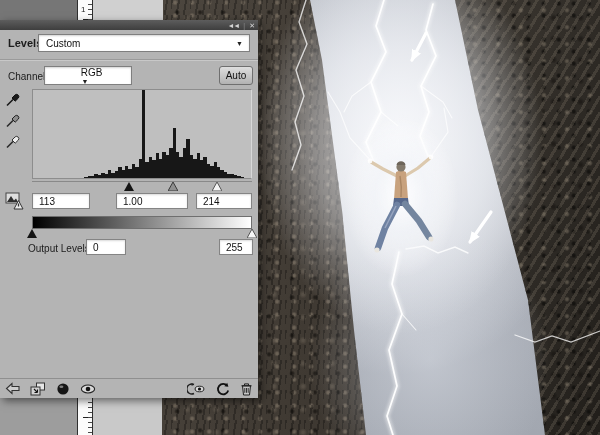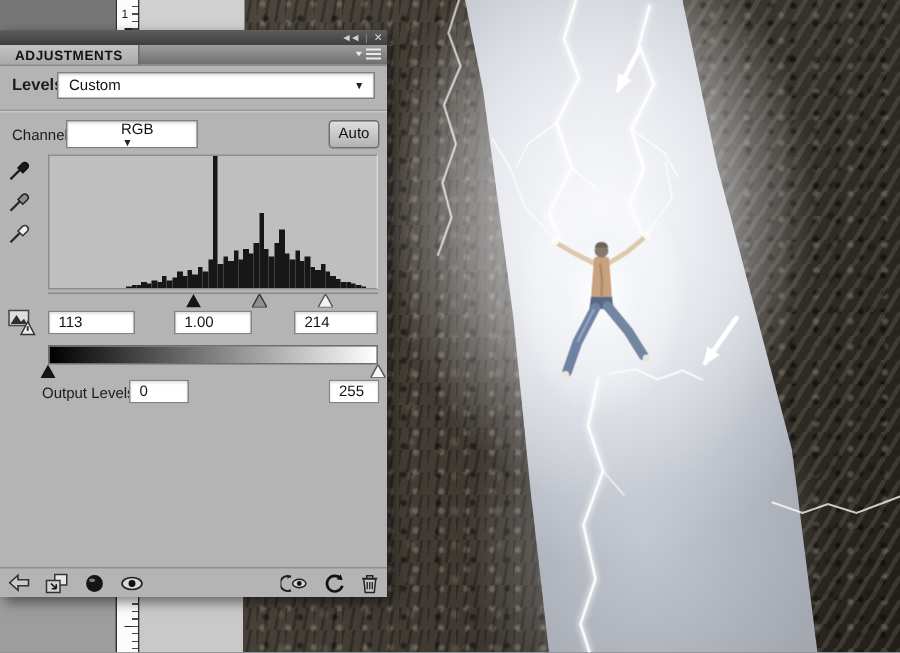--- a/index.html
+++ b/index.html
@@ -89,21 +89,21 @@
     border-right:1px solid #d8d8d8;border-bottom:1px solid #8d8d8d;}
   .histo-bars{position:absolute;inset:0;display:flex;align-items:flex-end;}
   .hbar{flex:1;background:#171717;}
   .slider-row{position:absolute;left:32px;top:150px;width:220px;height:12px;}
   .slider-row::before{content:"";position:absolute;left:0;right:0;top:1px;height:1px;background:#898989;}
   .tri{position:absolute;top:2px;width:10px;height:9px;cursor:pointer;}
   .field{position:absolute;height:16px;background:#fff;border:1px solid #848484;
     box-shadow:inset 0 1px 2px rgba(0,0,0,.15);font-size:10px;color:#111;
     font-family:inherit;padding:0 0 0 6px;}
   .f-in1{left:32px;top:163px;width:58px;}
-  .f-in2{left:116px;top:163px;width:52px;}
+  .f-in2{left:116px;top:163px;width:72px;}
   .f-in3{left:196px;top:163px;width:56px;}
   .refresh{position:absolute;left:5px;top:161px;width:22px;height:20px;cursor:pointer;}
   .gradbar{position:absolute;left:32px;top:186px;width:220px;height:13px;
     background:linear-gradient(to right,#000,#fff);border:1px solid #6f6f6f;}
   .out-sliders{position:absolute;left:32px;top:199px;width:220px;height:11px;}
   .lbl-output{left:28px;top:213px;}
   .f-out0{left:86px;top:209px;width:40px;}
   .f-out255{left:219px;top:209px;width:34px;}
   .footer{position:absolute;left:0;right:0;bottom:0;height:20px;border-top:1px solid #8f8f8f;
     background:#b4b4b4;display:flex;align-items:center;justify-content:space-between;padding:0 5px;}
@@ -196,29 +196,20 @@
       <div class="ticks"></div>
     </div>
     <div class="chrome-b"></div>
   </div>
 
   <div class="panel">
     <div class="titlebar">
       <span class="tb-glyph">◄◄</span>
       <span class="tb-sep">|</span>
       <span class="tb-glyph">✕</span>
-    </div>
-    <div class="tabbar">
-      <div class="tab">ADJUSTMENTS</div>
-      <div class="panel-menu">
-        <svg width="18" height="11" viewBox="0 0 18 11">
-          <path d="M0,3.5 l4.5,0 l-2.25,3 z" fill="#e9e9e9"></path>
-          <path d="M7,2 h10 M7,5 h10 M7,8 h10" stroke="#e9e9e9" stroke-width="1.4"></path>
-        </svg>
-      </div>
     </div>
 
     <div class="content">
       <span class="lbl lbl-levels">Levels</span>
       <div class="select sel-preset">
         <span class="sel-txt">Custom</span>
         <span class="dd">▼</span>
       </div>
       <div class="sep"></div>
 

